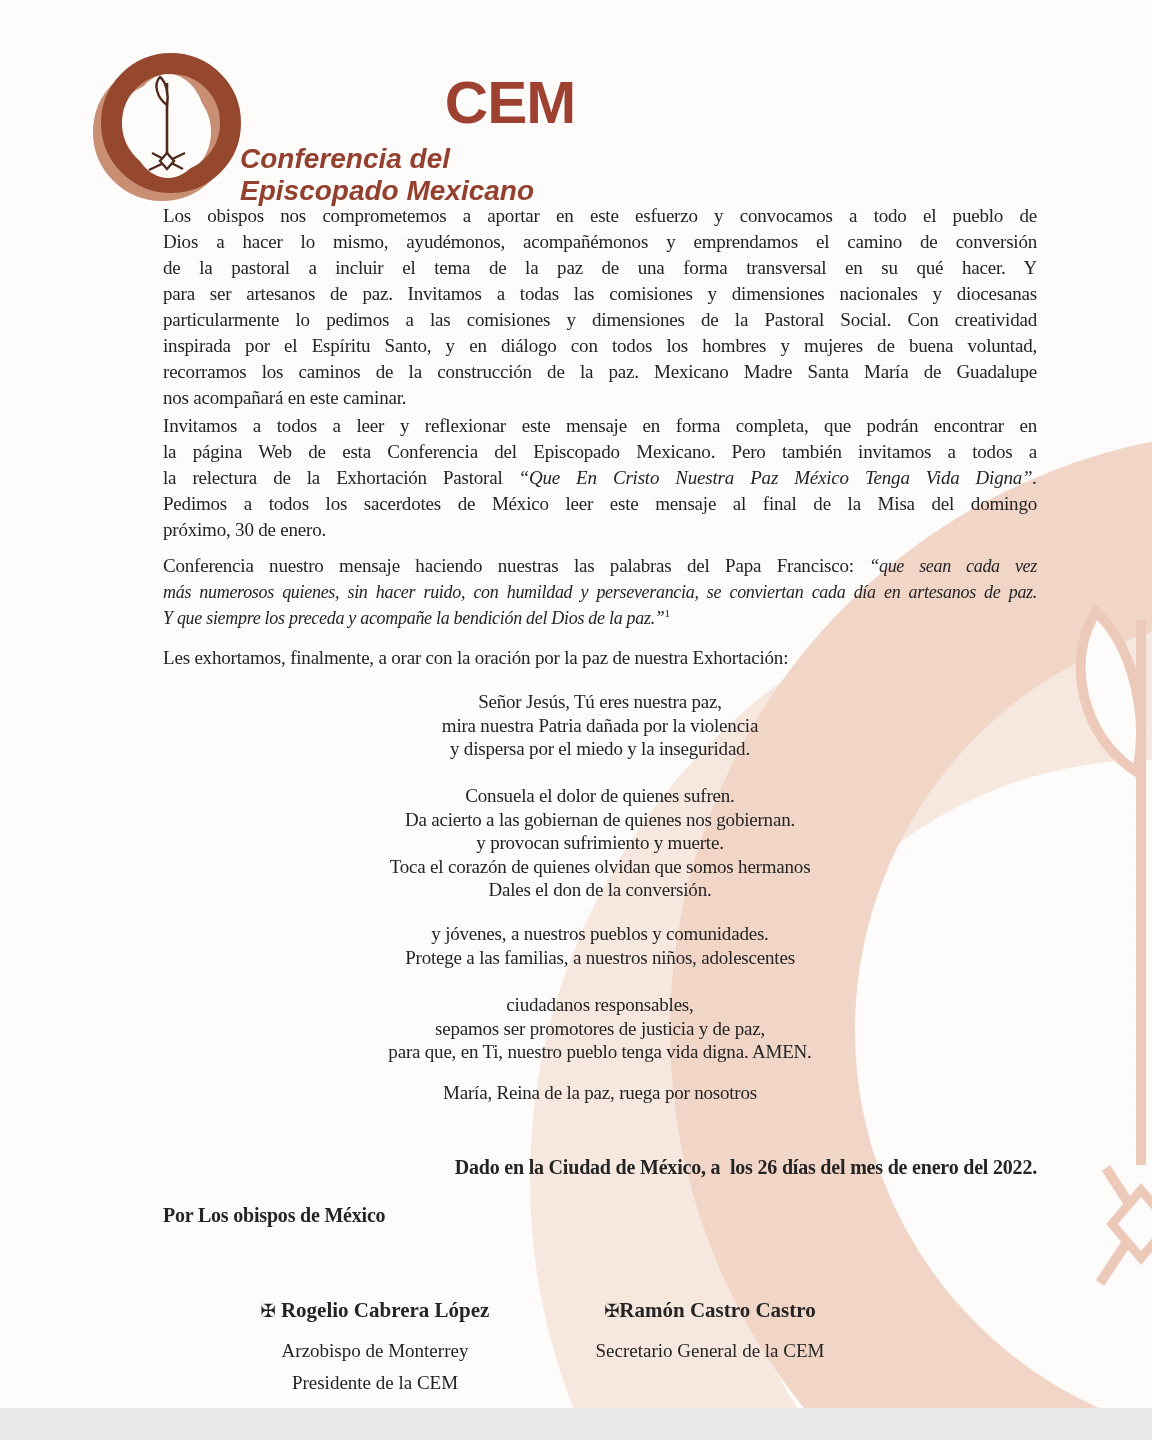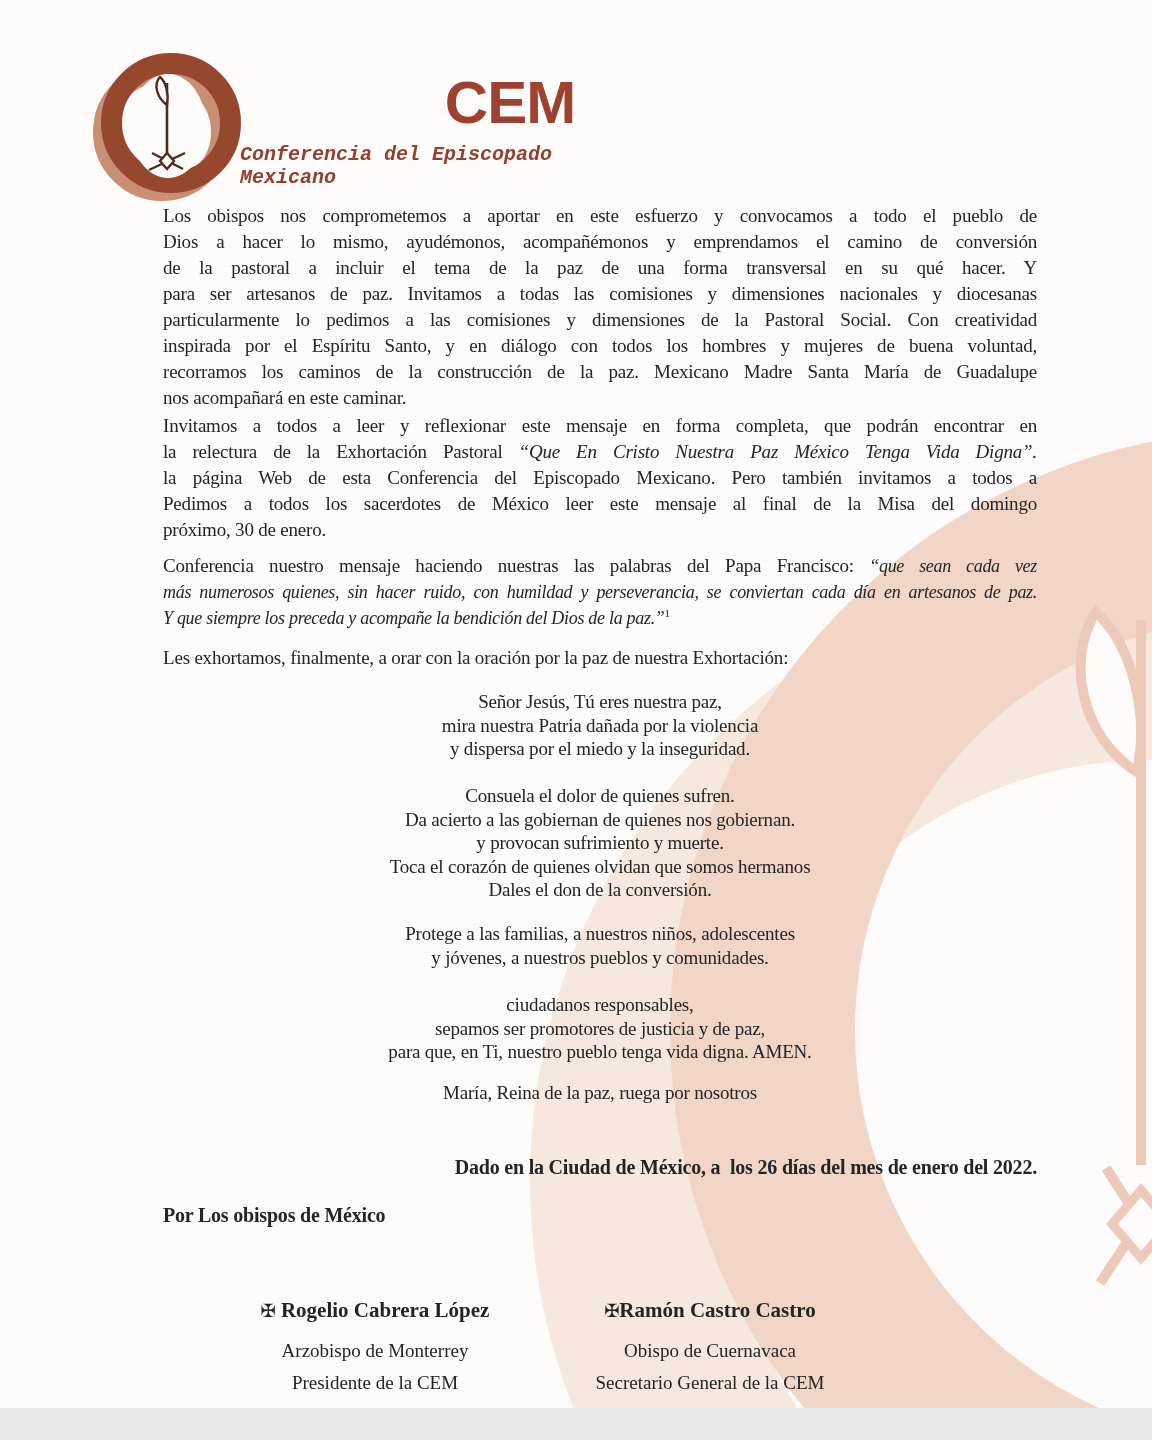--- a/index.html
+++ b/index.html
@@ -31,22 +31,22 @@
   .logo-ring-light{left:0;top:10px;width:138px;height:138px;border:20px solid #c98f75;}
   .logo-ring-dark{left:8px;top:0;width:140px;height:140px;border:21px solid #96482f;}
   .logo-oval{position:absolute;left:37px;top:21px;width:76px;height:104px;background:#fdfcfa;border-radius:50%;}
   .brand-title{
     position:absolute;left:420px;top:68px;width:180px;
     font-family:"Liberation Sans", sans-serif;font-weight:bold;
     font-size:60px;letter-spacing:-1px;color:#9e4130;text-align:center;
   }
   .brand-subtitle{
     position:absolute;left:240px;top:143px;width:360px;
-    font-family:Liberation Mono, monospace;font-style:italic;font-weight:bold;
-    font-size:20px;color:#93402f;
+    font-family:Liberation Sans, sans-serif;font-style:italic;font-weight:bold;
+    font-size:28px;color:#93402f;
   }
   
   .col{position:absolute;left:163px;width:874px;font-size:19px;line-height:26px;letter-spacing:-0.2px;}
   .jline{white-space:nowrap;text-align:justify;text-align-last:justify;}
   .lline{text-align:left;}
   .it{font-style:italic;}
   .quote-it{font-style:italic;font-size:18px;letter-spacing:-0.3px;}
   sup.fn{font-size:11px;line-height:0;}
   .center-block{text-align:center;line-height:23.5px;}
   .p1{top:203px;}
@@ -106,22 +106,22 @@
     <div class="jline">de la pastoral a incluir el tema de la paz de una forma transversal en su qué hacer. Y</div>
     <div class="jline">para ser artesanos de paz. Invitamos a todas las comisiones y dimensiones nacionales y diocesanas</div>
     <div class="jline">particularmente lo pedimos a las comisiones y dimensiones de la Pastoral Social. Con creatividad</div>
     <div class="jline">inspirada por el Espíritu Santo, y en diálogo con todos los hombres y mujeres de buena voluntad,</div>
     <div class="jline">recorramos los caminos de la construcción de la paz. Mexicano Madre Santa María de Guadalupe</div>
     <div class="lline">nos acompañará en este caminar.</div>
   </div>
 
   <div class="col p2">
     <div class="jline">Invitamos a todos a leer y reflexionar este mensaje en forma completa, que podrán encontrar en</div>
+    <div class="jline">la página Web de esta Conferencia del Episcopado Mexicano. Pero también invitamos a todos a</div>
     <div class="jline"><span>la relectura de la Exhortación Pastoral </span><span class="it">“Que En Cristo Nuestra Paz México Tenga Vida Digna”.</span></div>
-    <div class="jline">la página Web de esta Conferencia del Episcopado Mexicano. Pero también invitamos a todos a</div>
     <div class="jline">Pedimos a todos los sacerdotes de México leer este mensaje al final de la Misa del domingo</div>
     <div class="lline">próximo, 30 de enero.</div>
   </div>
 
   <div class="col p3">
     <div class="jline"><span>Conferencia nuestro mensaje haciendo nuestras las palabras del Papa Francisco: </span><span class="quote-it">“que sean cada vez</span></div>
     <div class="jline quote-it">más numerosos quienes, sin hacer ruido, con humildad y perseverancia, se conviertan cada día en artesanos de paz.</div>
     <div class="lline"><span class="quote-it">Y que siempre los preceda y acompañe la bendición del Dios de la paz.”</span><sup class="fn">1</sup></div>
   </div>
 
@@ -135,22 +135,22 @@
 
   <div class="col s2 center-block">
     <div>Consuela el dolor de quienes sufren.</div>
     <div>Da acierto a las gobiernan de quienes nos gobiernan.</div>
     <div>y provocan sufrimiento y muerte.</div>
     <div>Toca el corazón de quienes olvidan que somos hermanos</div>
     <div>Dales el don de la conversión.</div>
   </div>
 
   <div class="col s3 center-block">
+    <div>y jóvenes, a nuestros pueblos y comunidades.</div>
     <div>Protege a las familias, a nuestros niños, adolescentes</div>
-    <div>y jóvenes, a nuestros pueblos y comunidades.</div>
   </div>
 
   <div class="col s4 center-block">
     <div>ciudadanos responsables,</div>
     <div>sepamos ser promotores de justicia y de paz,</div>
     <div>para que, en Ti, nuestro pueblo tenga vida digna. AMEN.</div>
   </div>
 
   <div class="col maria">María, Reina de la paz, ruega por nosotros</div>
 
@@ -159,17 +159,16 @@
   <div class="col byline">Por Los obispos de México</div>
 
   <div class="sig sig-left">
     <div class="sig-name"><span class="sig-cross">✠</span><span> Rogelio Cabrera López</span></div>
     <div class="sig-role">Arzobispo de Monterrey</div>
     <div class="sig-role">Presidente de la CEM</div>
   </div>
 
   <div class="sig sig-right">
     <div class="sig-name"><span class="sig-cross">✠</span><span>Ramón Castro Castro</span></div>
-    <div class="sig-role">Obispo de Cuernavaca</div>
     <div class="sig-role">Secretario General de la CEM</div>
   </div>
 
 </div>
 
 </body></html>

